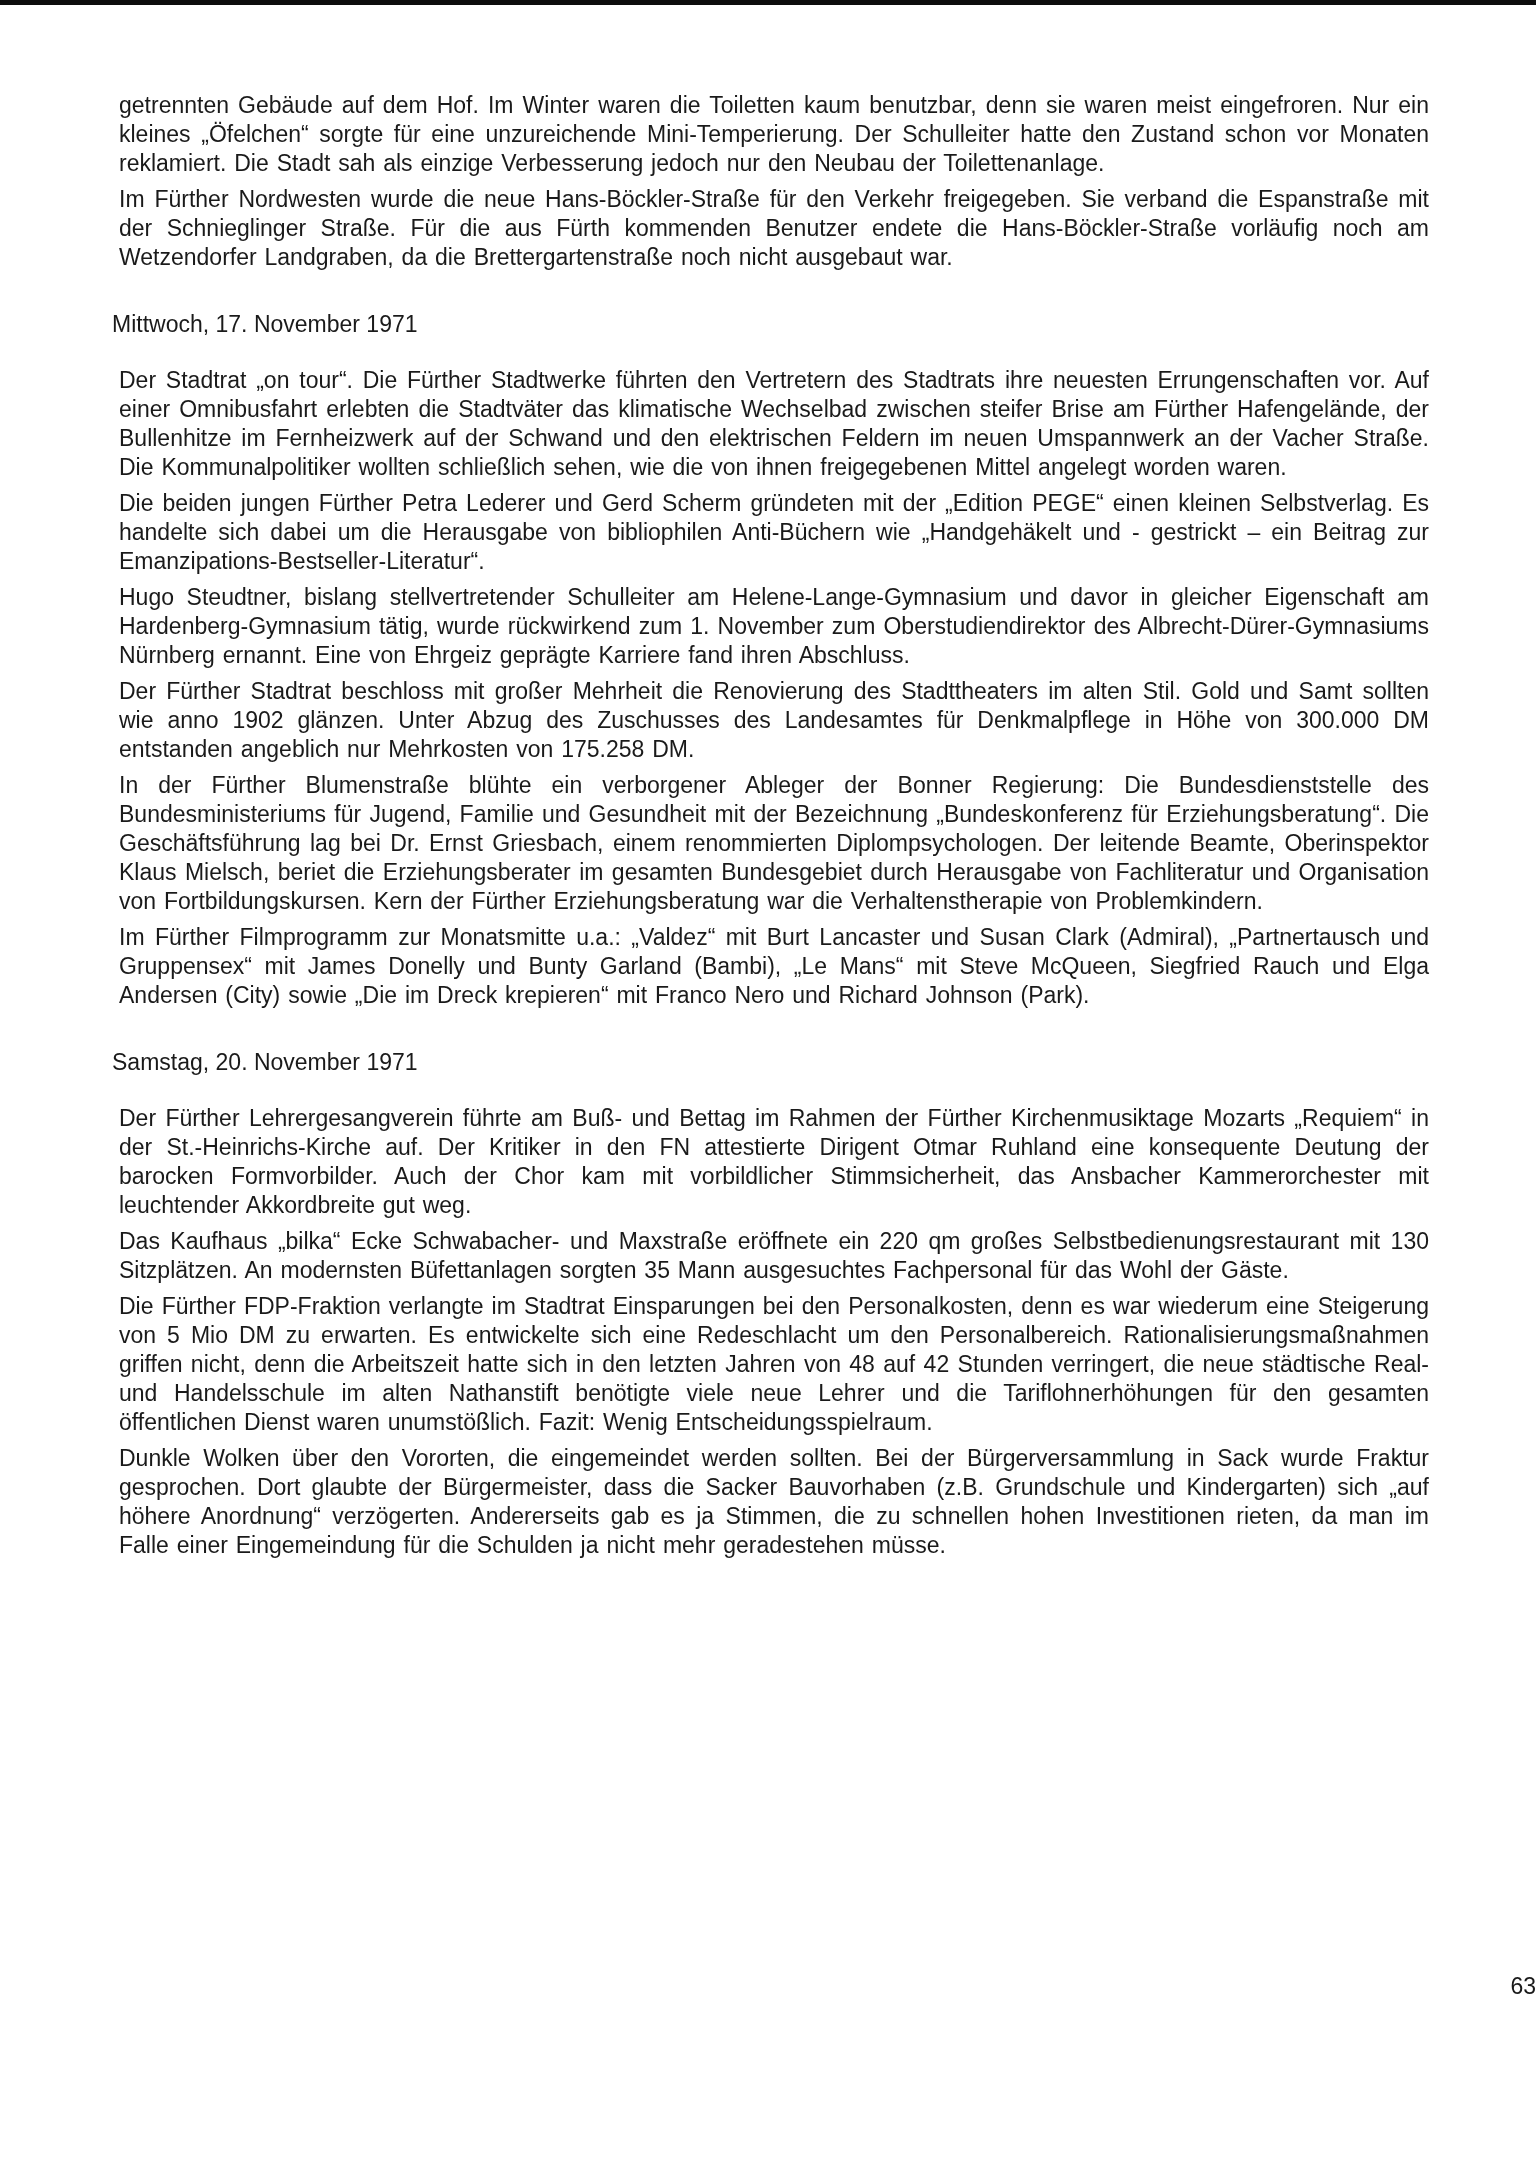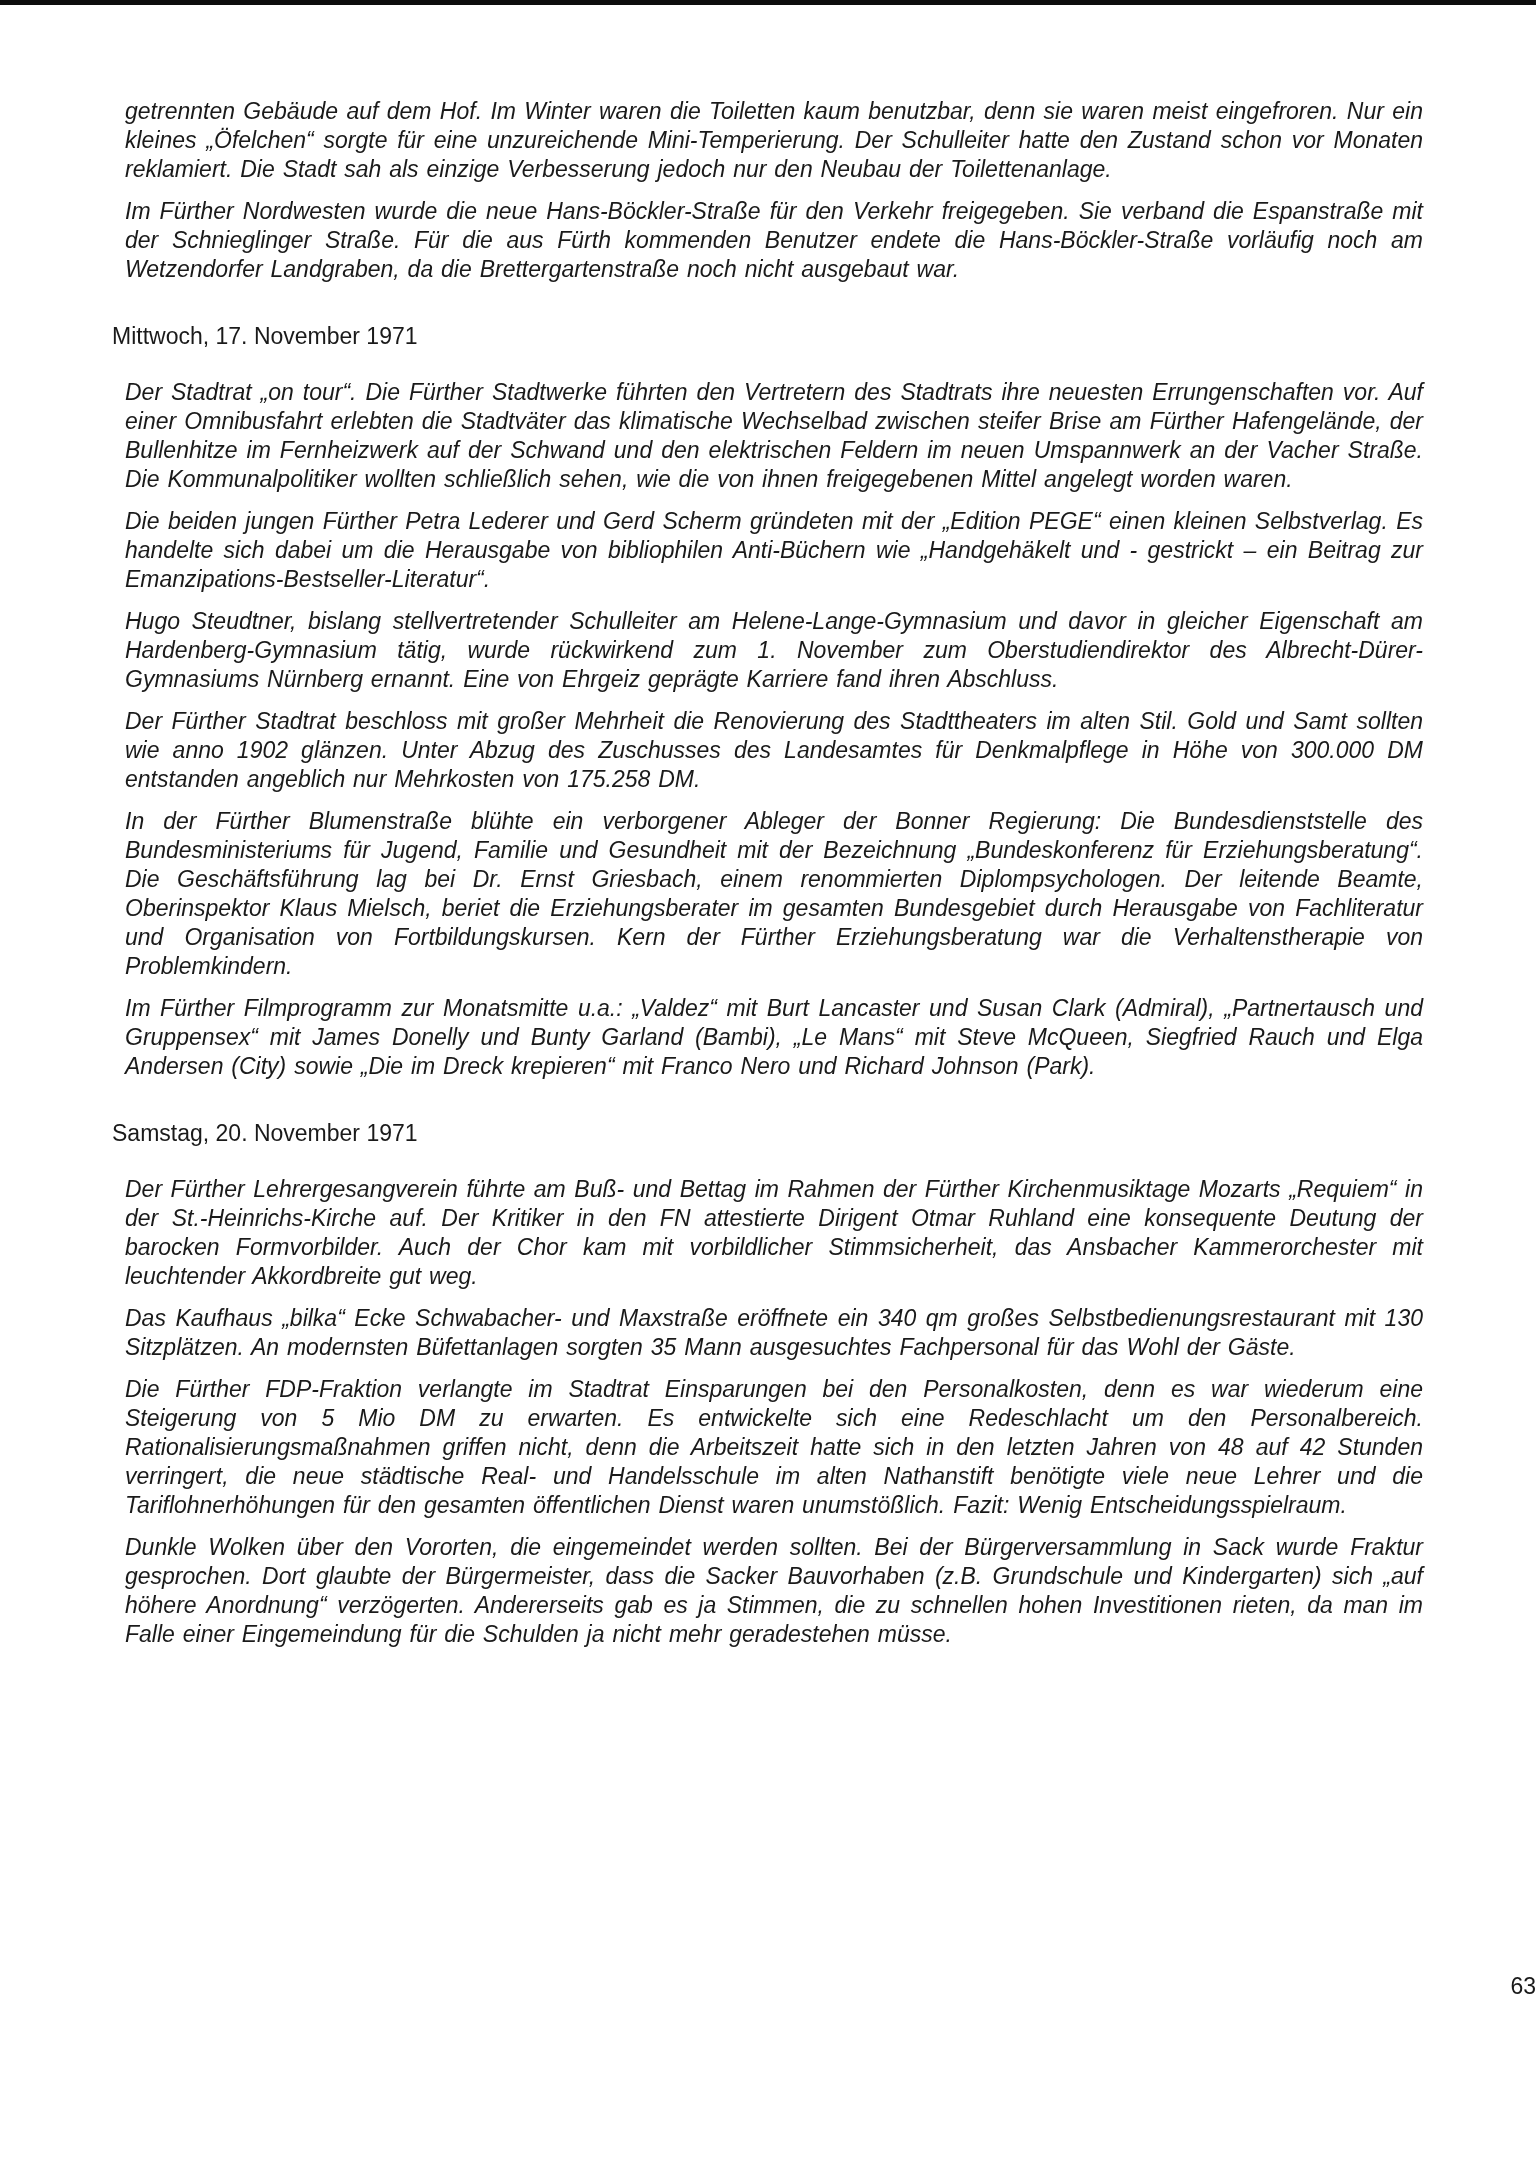--- a/index.html
+++ b/index.html
@@ -23,26 +23,25 @@
     height: 5px;
     background: #0d0d0d;
   }
   .page-content {
     position: absolute;
     top: 84px;
     left: 112px;
     width: 1324px;
   }
   .para {
-    margin: 13px;
+    margin: 7px;
     font-size: 23px;
     line-height: 29px;
     text-align: justify;
     word-spacing: 1.5px;
-    font-style: italic;
   }
   .date-heading {
     margin: 38px 0 27px 0;
     font-size: 23px;
     line-height: 29px;
     font-weight: normal;
     text-align: left;
   }
   .page-number {
     position: absolute;
@@ -75,21 +74,21 @@
 
   <section>
     <p class="para">Der Fürther Stadtrat beschloss mit großer Mehrheit die Renovierung des Stadttheaters im alten Stil. Gold und Samt sollten wie anno 1902 glänzen. Unter Abzug des Zuschusses des Landesamtes für Denkmalpflege in Höhe von 300.000 DM entstanden angeblich nur Mehrkosten von 175.258 DM.</p>
     <p class="para">In der Fürther Blumenstraße blühte ein verborgener Ableger der Bonner Regierung: Die Bundesdienststelle des Bundesministeriums für Jugend, Familie und Gesundheit mit der Bezeichnung „Bundeskonferenz für Erziehungsberatung“. Die Geschäftsführung lag bei Dr. Ernst Griesbach, einem renommierten Diplompsychologen. Der leitende Beamte, Oberinspektor Klaus Mielsch, beriet die Erziehungsberater im gesamten Bundesgebiet durch Herausgabe von Fachliteratur und Organisation von Fortbildungskursen. Kern der Fürther Erziehungsberatung war die Verhaltenstherapie von Problemkindern.</p>
     <p class="para">Im Fürther Filmprogramm zur Monatsmitte u.a.: „Valdez“ mit Burt Lancaster und Susan Clark (Admiral), „Partnertausch und Gruppensex“ mit James Donelly und Bunty Garland (Bambi), „Le Mans“ mit Steve McQueen, Siegfried Rauch und Elga Andersen (City) sowie „Die im Dreck krepieren“ mit Franco Nero und Richard Johnson (Park).</p>
   </section>
 
   <section>
     <h2 class="date-heading">Samstag, 20. November 1971</h2>
     <p class="para">Der Fürther Lehrergesangverein führte am Buß- und Bettag im Rahmen der Fürther Kirchenmusiktage Mozarts „Requiem“ in der St.-Heinrichs-Kirche auf. Der Kritiker in den FN attestierte Dirigent Otmar Ruhland eine konsequente Deutung der barocken Formvorbilder. Auch der Chor kam mit vorbildlicher Stimmsicherheit, das Ansbacher Kammerorchester mit leuchtender Akkordbreite gut weg.</p>
-    <p class="para">Das Kaufhaus „bilka“ Ecke Schwabacher- und Maxstraße eröffnete ein 340 qm großes Selbstbedienungsrestaurant mit 130 Sitzplätzen. An modernsten Büfettanlagen sorgten 35 Mann ausgesuchtes Fachpersonal für das Wohl der Gäste.</p>
+    <p class="para">Das Kaufhaus „bilka“ Ecke Schwabacher- und Maxstraße eröffnete ein 220 qm großes Selbstbedienungsrestaurant mit 130 Sitzplätzen. An modernsten Büfettanlagen sorgten 35 Mann ausgesuchtes Fachpersonal für das Wohl der Gäste.</p>
   </section>
 
   <section>
     <p class="para">Die Fürther FDP-Fraktion verlangte im Stadtrat Einsparungen bei den Personalkosten, denn es war wiederum eine Steigerung von 5 Mio DM zu erwarten. Es entwickelte sich eine Redeschlacht um den Personalbereich. Rationalisierungsmaßnahmen griffen nicht, denn die Arbeitszeit hatte sich in den letzten Jahren von 48 auf 42 Stunden verringert, die neue städtische Real- und Handelsschule im alten Nathanstift benötigte viele neue Lehrer und die Tariflohnerhöhungen für den gesamten öffentlichen Dienst waren unumstößlich. Fazit: Wenig Entscheidungsspielraum.</p>
     <p class="para">Dunkle Wolken über den Vororten, die eingemeindet werden sollten. Bei der Bürgerversammlung in Sack wurde Fraktur gesprochen. Dort glaubte der Bürgermeister, dass die Sacker Bauvorhaben (z.B. Grundschule und Kindergarten) sich „auf höhere Anordnung“ verzögerten. Andererseits gab es ja Stimmen, die zu schnellen hohen Investitionen rieten, da man im Falle einer Eingemeindung für die Schulden ja nicht mehr geradestehen müsse.</p>
   </section>
 
 </div>
 
 <div class="page-number">63</div>

